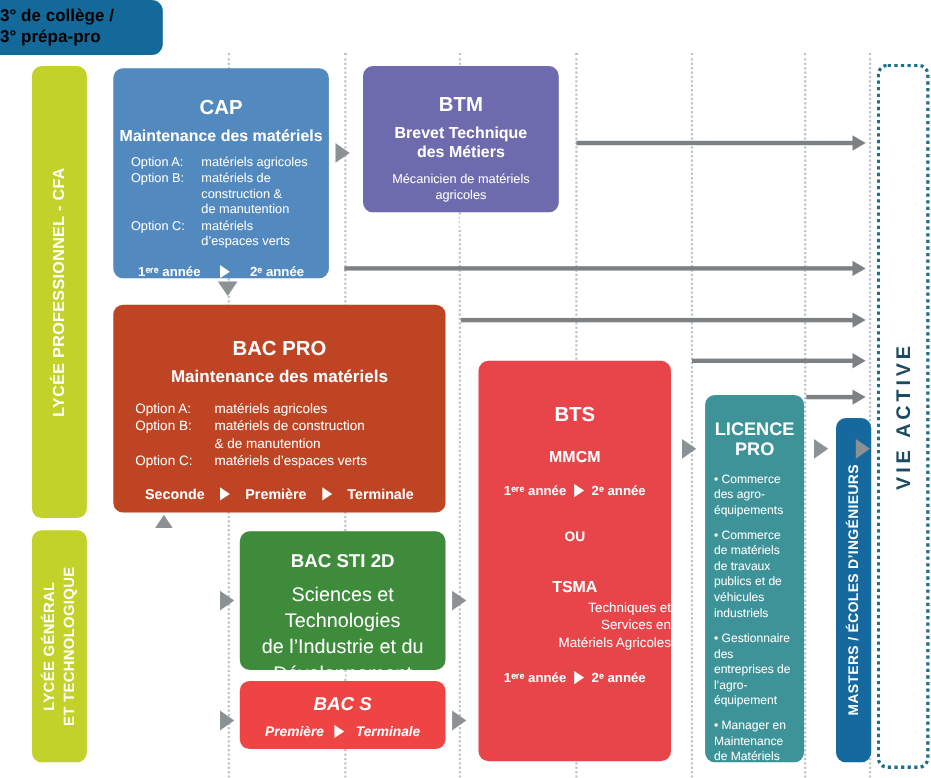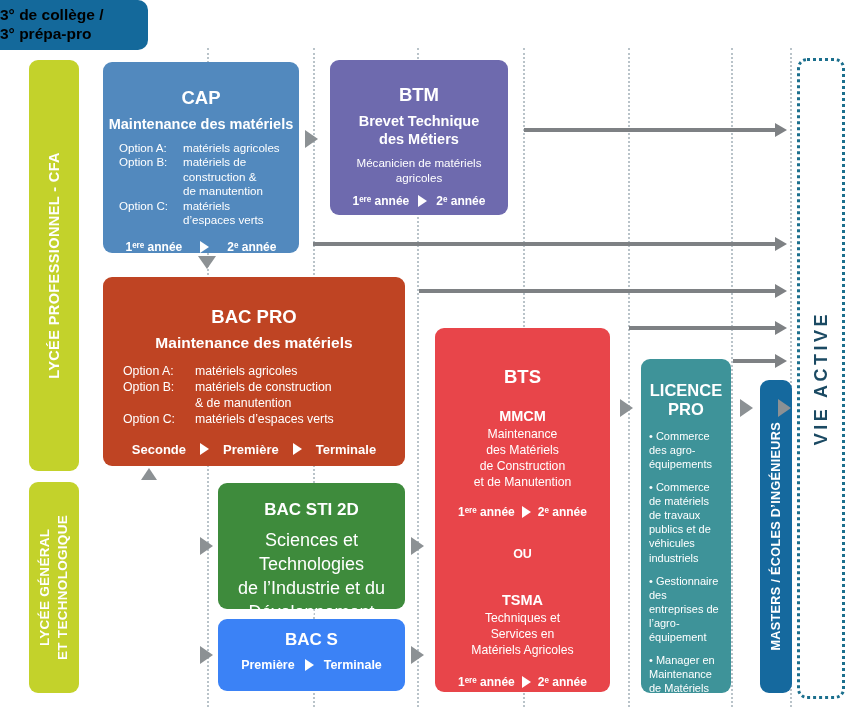--- a/index.html
+++ b/index.html
@@ -28,27 +28,27 @@
   #masters{left:760px;top:380px;width:32px;height:313px;background:#15699E;}
   #masters span{font-size:12.6px;letter-spacing:.35px;color:#fff;}
 
   #vie-active{position:absolute;left:797px;top:58px;width:42px;height:635px;
      border:3px dotted #1b6f8d;border-radius:10px;display:flex;align-items:center;justify-content:center;}
   #vie-active span{writing-mode:vertical-rl;transform:rotate(180deg);font-size:18px;font-weight:bold;
      letter-spacing:3.5px;color:#1b4a63;white-space:nowrap;}
 
   
   #cap{left:103px;top:62px;width:196px;height:191px;background:#5289BE;}
-  #btm{left:330px;top:60px;width:178px;height:155px;background:#6E6AAE;}
+  #btm{left:330px;top:60px;width:178px;height:133px;background:#6E6AAE;}
   #bacpro{left:103px;top:277px;width:302px;height:189px;background:#BF4423;}
   #bts{left:435px;top:328px;width:175px;height:364px;background:#E8454A;}
   #licence{left:641px;top:359px;width:90px;height:334px;background:#3E9399;}
   #seconde{left:103px;top:483px;width:92px;height:210px;background:#7BAD44;}
   #sti2d{left:218px;top:483px;width:187px;height:126px;background:#3E8B3C;}
-  #bacs{left:218px;top:619px;width:187px;height:72px;background:#3b82f6;}
+  #bacs{left:218px;top:619px;width:187px;height:62px;background:#ef4444;font-style:italic;}
 
   
   .bx-h1{font-size:18.5px;font-weight:bold;}
   .bx-h2{font-size:14.5px;font-weight:bold;}
   .bx-sm{font-size:11.6px;}
 
   .optrow{display:flex;font-size:11.6px;line-height:1.24;}
   .optrow .ok{width:64px;flex:0 0 64px;}
   .optrow .ov{flex:1;}
 
@@ -159,32 +159,28 @@
       <span class="tri"></span>
       <span>Première</span>
       <span class="tri"></span>
       <span>Terminale</span>
     </div>
   </div>
 
   <div class="box" id="bts">
     <div class="ctr bx-h1" style="margin-top:38px;">BTS</div>
     <div class="ctr" style="margin-top:20px;font-size:14.5px;font-weight:bold;">MMCM</div>
-    <div class="ctr bx-sm" style="margin-top:3px;white-space:pre-line;line-height:1.3;font-size:12.2px;">Maintenance
-des Matériels
-de Construction
-et de Manutention</div>
     <div class="yearline" style="margin-top:15px;gap:7px;">
       <span>1ᵉʳᵉ année</span>
       <span class="tri"></span>
       <span>2ᵉ année</span>
     </div>
     <div class="ctr" style="margin-top:28px;font-size:12.5px;font-weight:bold;">OU</div>
     <div class="ctr" style="margin-top:31px;font-size:14.5px;font-weight:bold;">TSMA</div>
-    <div class="ctr bx-sm" style="margin-top:3px;white-space:pre-line;line-height:1.3;font-size:12.2px;">Techniques et
+    <div class="ctr bx-sm" style="margin-top:3px;white-space:pre-line;line-height:1.3;font-size:12.2px;text-align:right;">Techniques et
 Services en
 Matériels Agricoles</div>
     <div class="yearline" style="margin-top:16px;gap:7px;">
       <span>1ᵉʳᵉ année</span>
       <span class="tri"></span>
       <span>2ᵉ année</span>
     </div>
   </div>
 
   <div class="box" id="licence">

